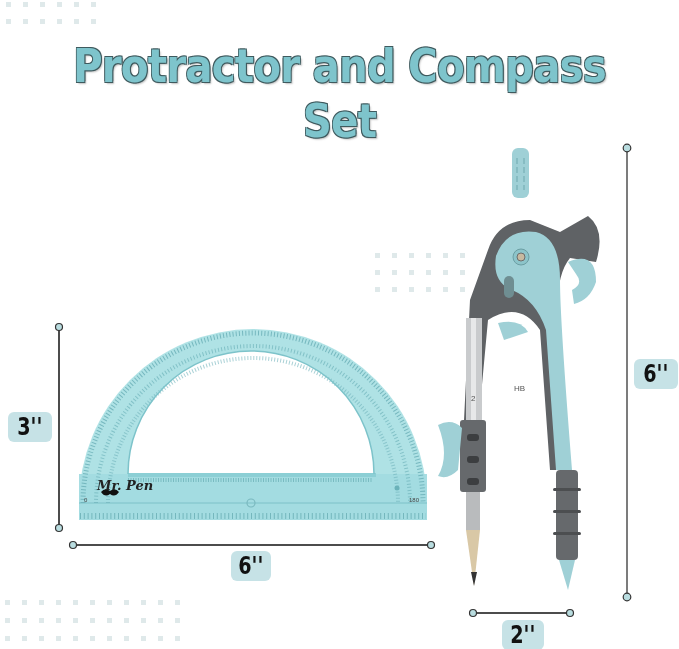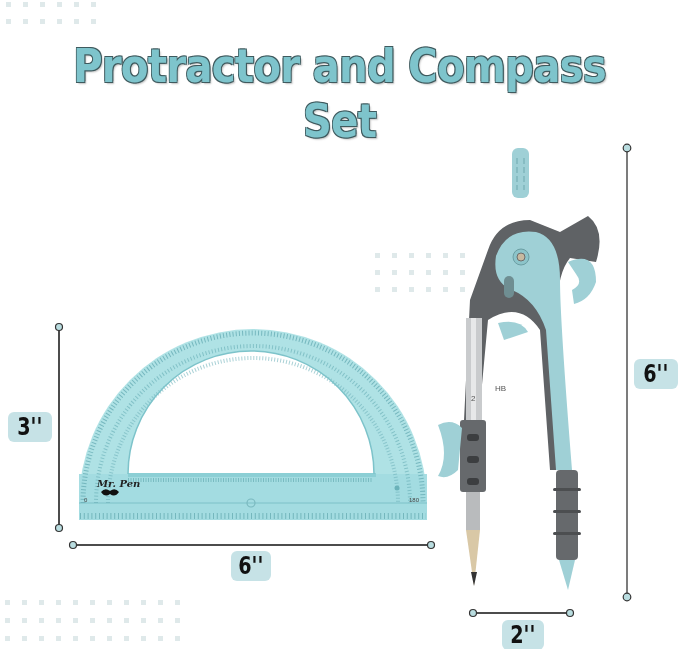--- a/index.html
+++ b/index.html
@@ -185,24 +185,24 @@
     <path d="M438 425 Q452 418 462 428 L458 470 Q448 480 438 476 Q450 456 438 425 Z" fill="#9fd0d6"></path>
 
     <rect x="556" y="470" width="22" height="90" rx="4" fill="#66696c"></rect>
     <rect x="553" y="488" width="28" height="3" rx="1.5" fill="#4c4e50"></rect>
     <rect x="553" y="510" width="28" height="3" rx="1.5" fill="#4c4e50"></rect>
     <rect x="553" y="532" width="28" height="3" rx="1.5" fill="#4c4e50"></rect>
     <path d="M559 560 L575 560 L568 590 Z" fill="#9fd0d6"></path>
   </g>
 </svg>
 
-<div class="abs" style="left:467px; top:384px; font-size:8px; color:#555;padding-left:28px;">HB</div>
+<div class="abs" style="left:486px; top:384px; font-size:8px; color:#555;padding-left:28px;">HB</div>
 <div class="abs" style="left:471px; top:394px; font-size:8px; color:#555;">2</div>
 
-<div class="abs" style="left:97px; top:478px; font-size:10px; font-style:italic; font-weight:bold; color:#222; font-family:'DejaVu Serif', serif;">Mr. Pen</div>
+<div class="abs" style="left:97px; top:478px; font-size:13px; font-style:italic; font-weight:bold; color:#222; font-family:'DejaVu Serif', serif;">Mr. Pen</div>
 
 <div class="abs" style="left:84px; top:497px; font-size:6px; color:#444;">0</div>
 <div class="abs" style="left:409px; top:497px; font-size:6px; color:#444;">180</div>
 
 <div class="badge" style="left:8px; top:412px; width:44px;"><span>3''</span></div>
 <div class="badge" style="left:231px; top:551px; width:40px;"><span>6''</span></div>
 <div class="badge" style="left:634px; top:359px; width:44px;"><span>6''</span></div>
 <div class="badge" style="left:502px; top:620px; width:42px;"><span>2''</span></div>
 
 </body></html>

